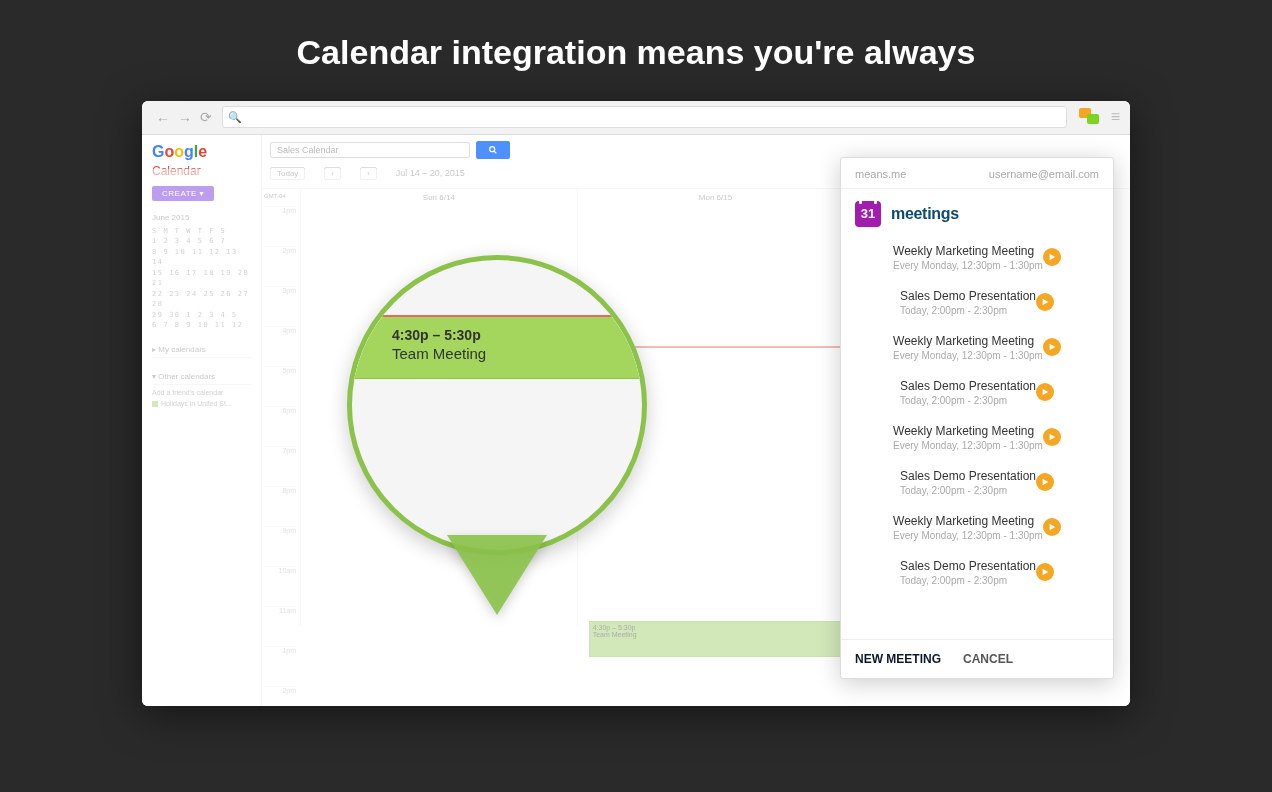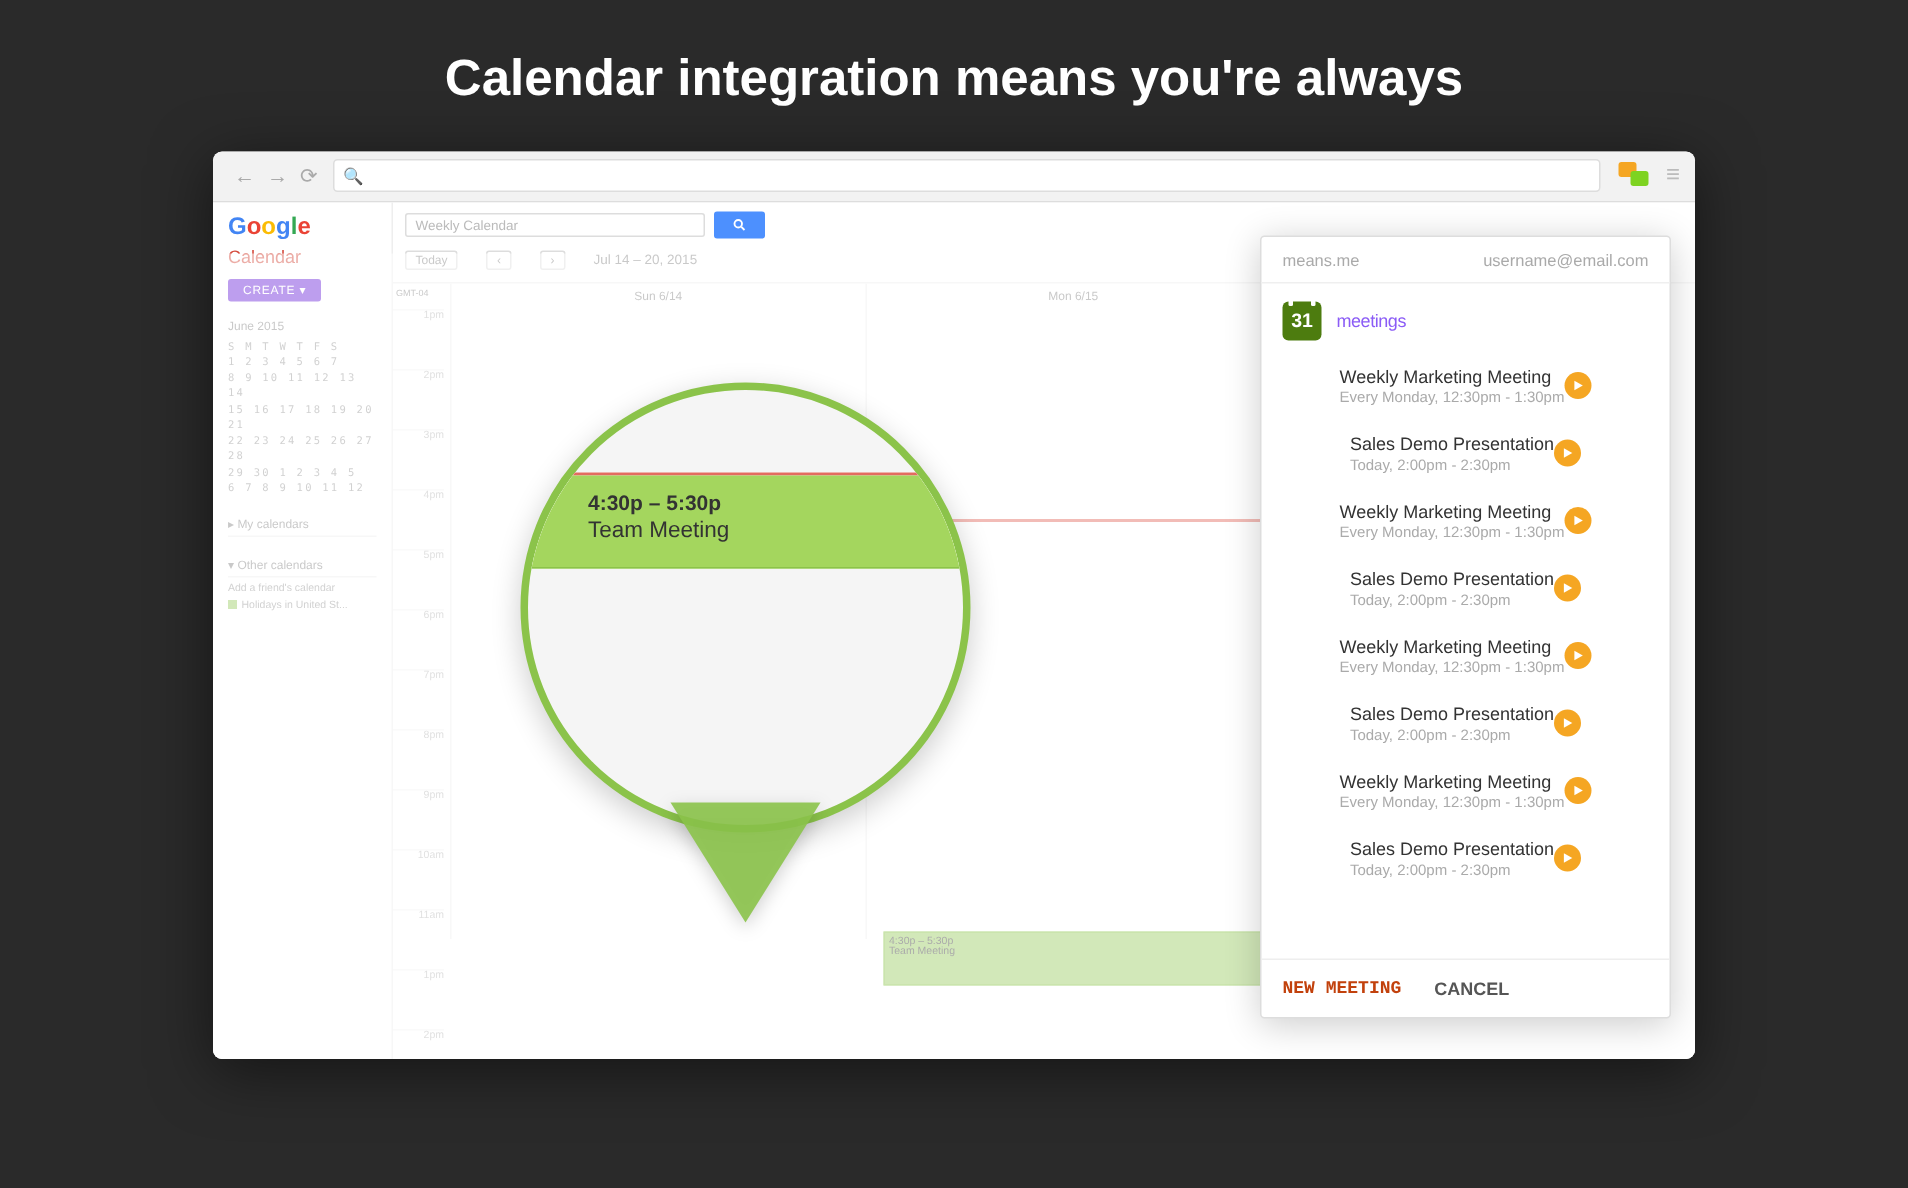--- a/index.html
+++ b/index.html
@@ -141,46 +141,46 @@
   .popup-head{
     display:flex;justify-content:space-between;
     padding:10px 14px 8px; font-size:11px;color:#aaa;
     border-bottom:1px solid #efefef;
   }
   .popup-title{
     display:flex;align-items:center;gap:10px;
     padding:12px 14px 8px;
   }
   .cal-icon{
-    width:26px;height:26px;background:#4d7c0f;border-radius:4px;
+    width:26px;height:26px;background:#a21caf;border-radius:4px;
     color:#fff;display:flex;align-items:center;justify-content:center;
     font-size:13px;font-weight:bold;position:relative;
   }
   .cal-icon:before{content:"";position:absolute;top:-3px;left:4px;width:3px;height:6px;background:#fff;border-radius:1px;}
   .cal-icon:after{content:"";position:absolute;top:-3px;right:4px;width:3px;height:6px;background:#fff;border-radius:1px;}
-  .mtg-title{font-size:12px;font-weight:400;color:#8b5cf6;letter-spacing:-0.3px;}
+  .mtg-title{font-size:16px;font-weight:700;color:#0c4a6e;letter-spacing:-0.3px;}
   .meeting-list{flex:1;overflow:hidden;padding:0 0;}
   .mtg-item{
     display:flex;justify-content:center;align-items:center;
     padding:9px 14px;
   }
   .mtg-txt{font-size:12px;}
   .mtg-name{color:#333;margin-bottom:2px;}
   .mtg-sub{color:#aaa;font-size:10px;}
   .play{
     width:18px;height:18px;border-radius:50%;background:#f5a623;
     display:flex;align-items:center;justify-content:center;flex-shrink:0;
   }
   .play svg{width:8px;height:8px;}
   .popup-foot{
     border-top:1px solid #eee;
     padding:12px 14px;font-size:12px;font-weight:700;
     display:flex;gap:22px;
   }
-  .new-meeting{color:#c2410c;cursor:pointer;font-family:Liberation Mono, monospace;}
+  .new-meeting{color:#0f172a;cursor:pointer;}
   .cancel{color:#555;cursor:pointer;}
   .fade-overlay{
     position:absolute; inset:34px 0 0 0;
     background:rgba(255,255,255,0.55);
     pointer-events:none;
   }
 </style>
 </head>
 <body>
 
@@ -222,21 +222,21 @@
           </div>
       </div>
       <div class="side-sec">▸ <span>My calendars</span></div>
       <div class="side-sec">▾ <span>Other calendars</span></div>
       <div class="side-item">Add a friend's calendar</div>
       <div class="side-item"><span class="checkbox-dot"></span><span>Holidays in United St...</span></div>
     </div>
 
     <div class="gcal-main">
       <div class="gcal-top">
-        <div class="search-field">Weekly Calendar</div>
+        <div class="search-field">Sales Calendar</div>
         <div class="search-btn-blue">
           <svg viewBox="0 0 24 24" fill="none" stroke="#fff" stroke-width="3">
               <circle cx="10" cy="10" r="6"></circle>
               <line x1="15" y1="15" x2="20" y2="20"></line>
             </svg>
         </div>
       </div>
       <div class="gcal-bar">
         <span class="pill">Today</span>
         <span class="pill">‹</span>

